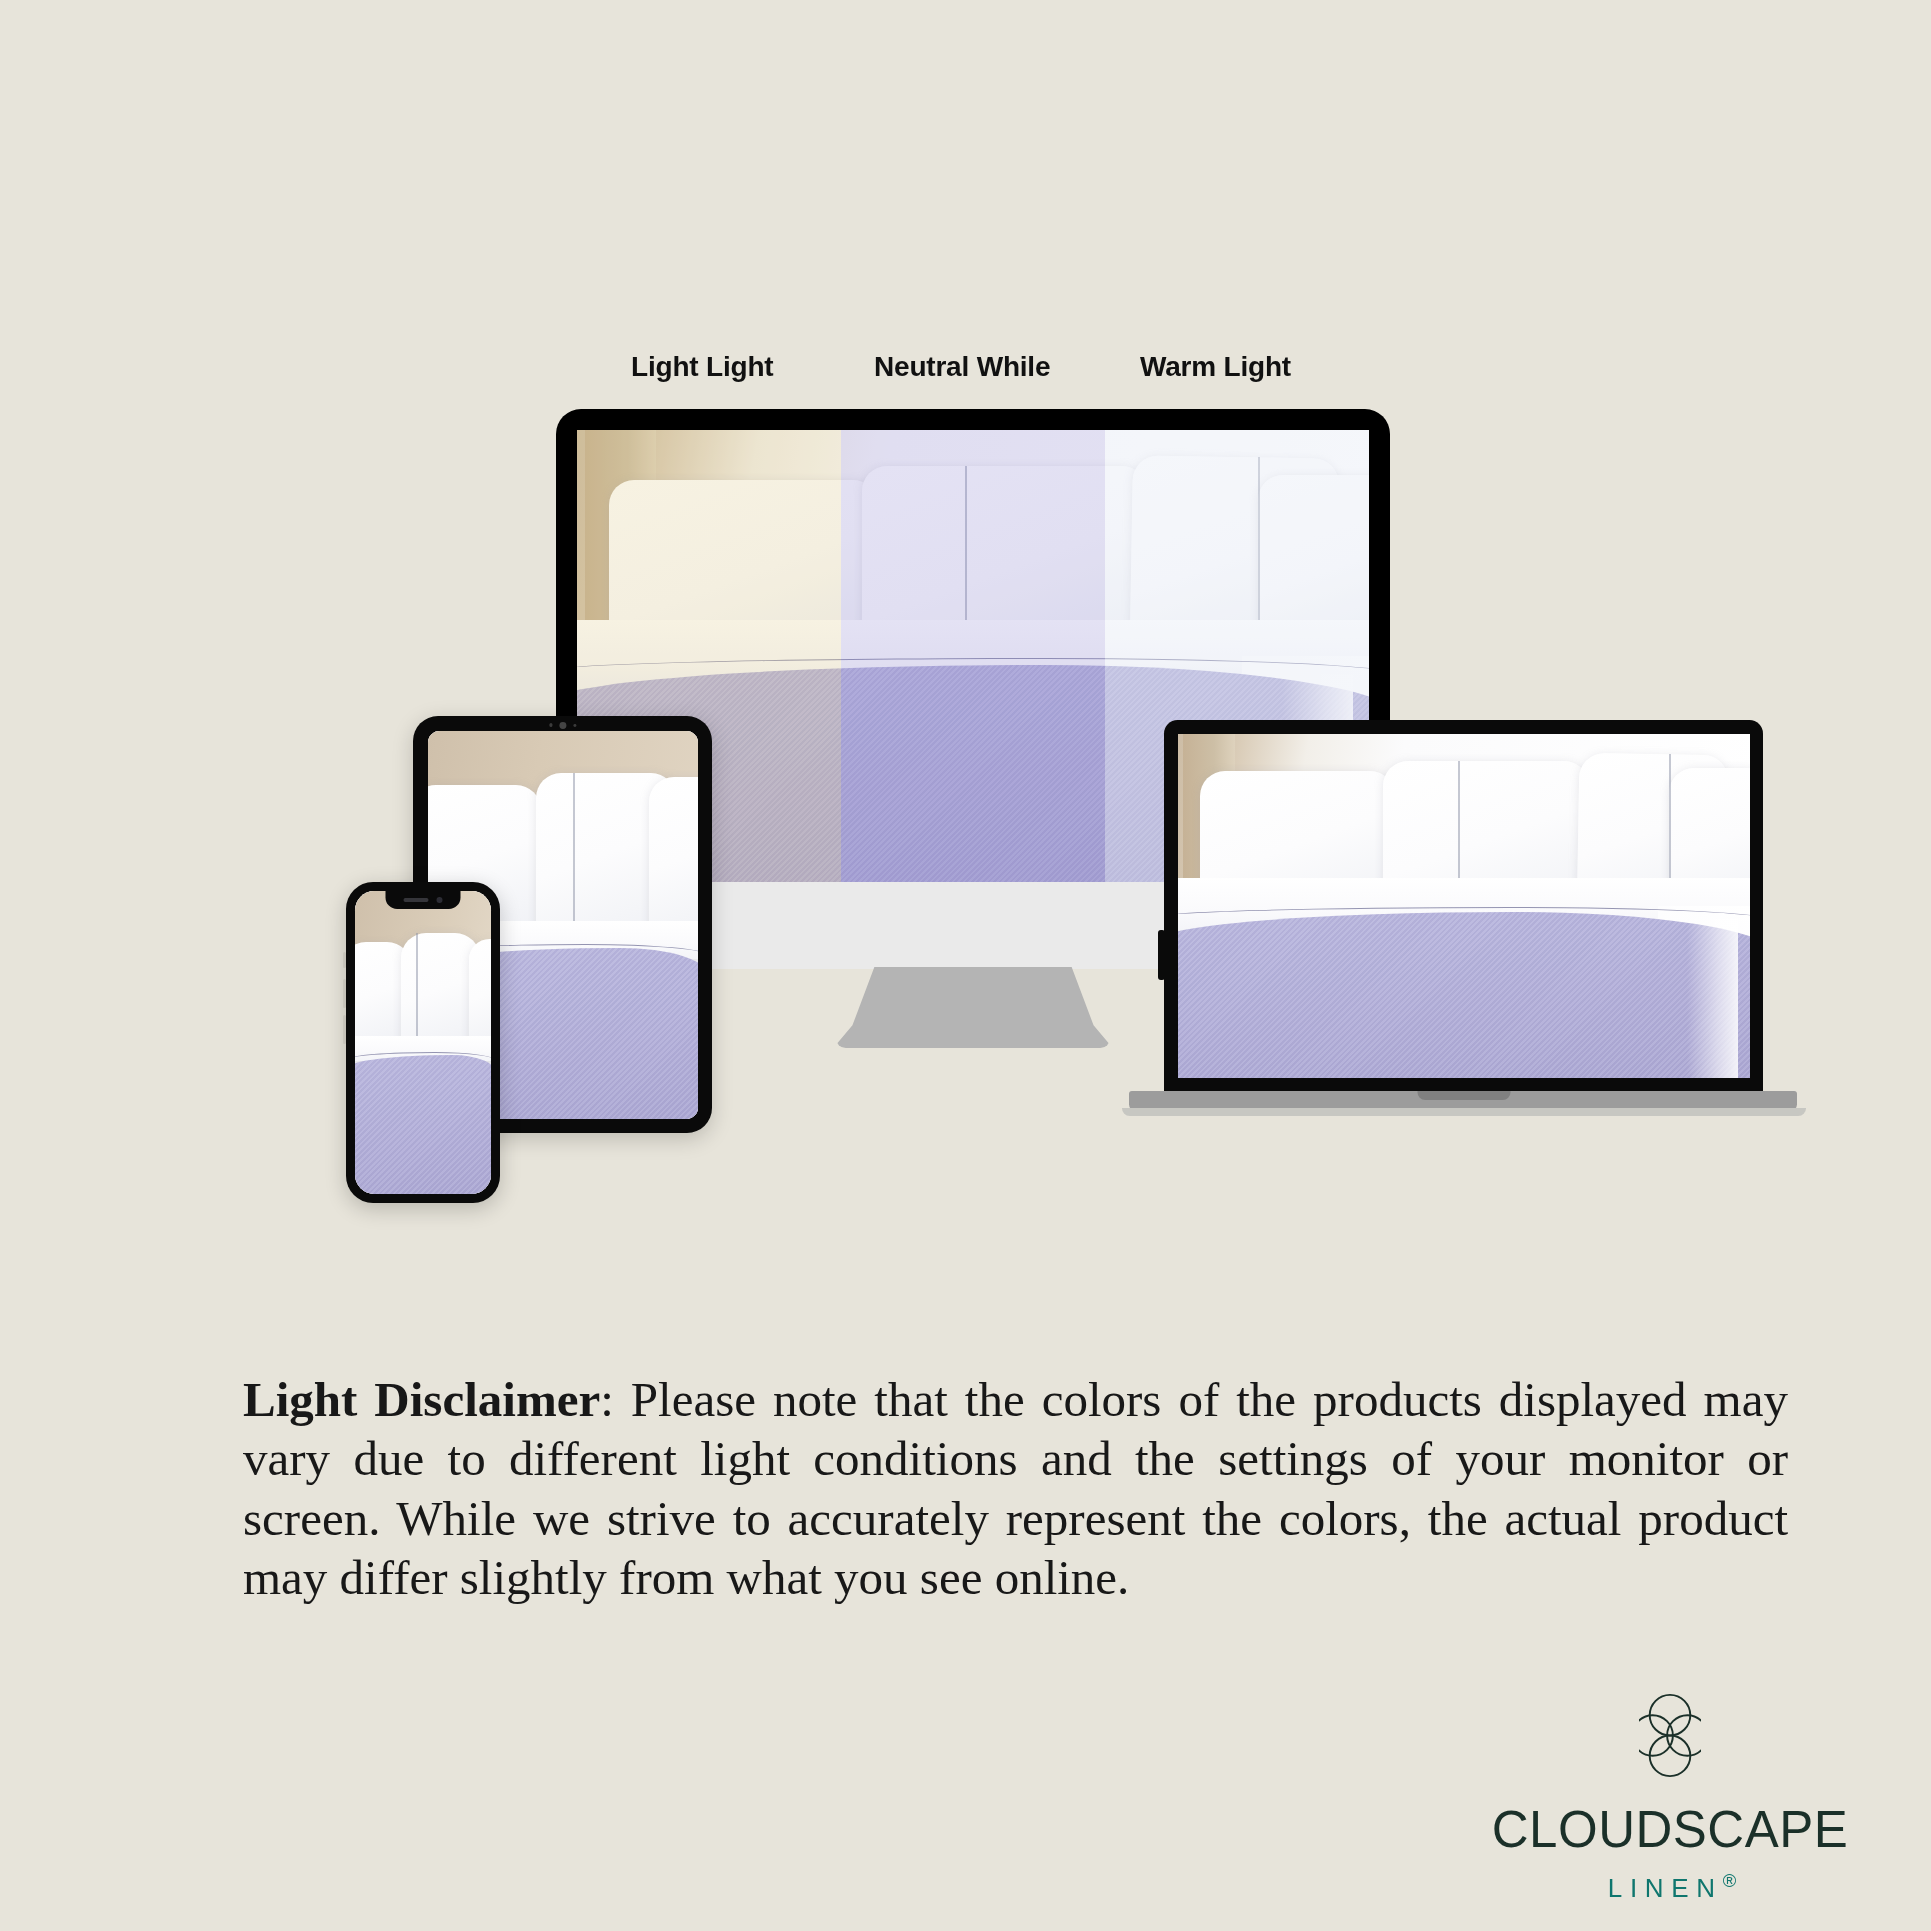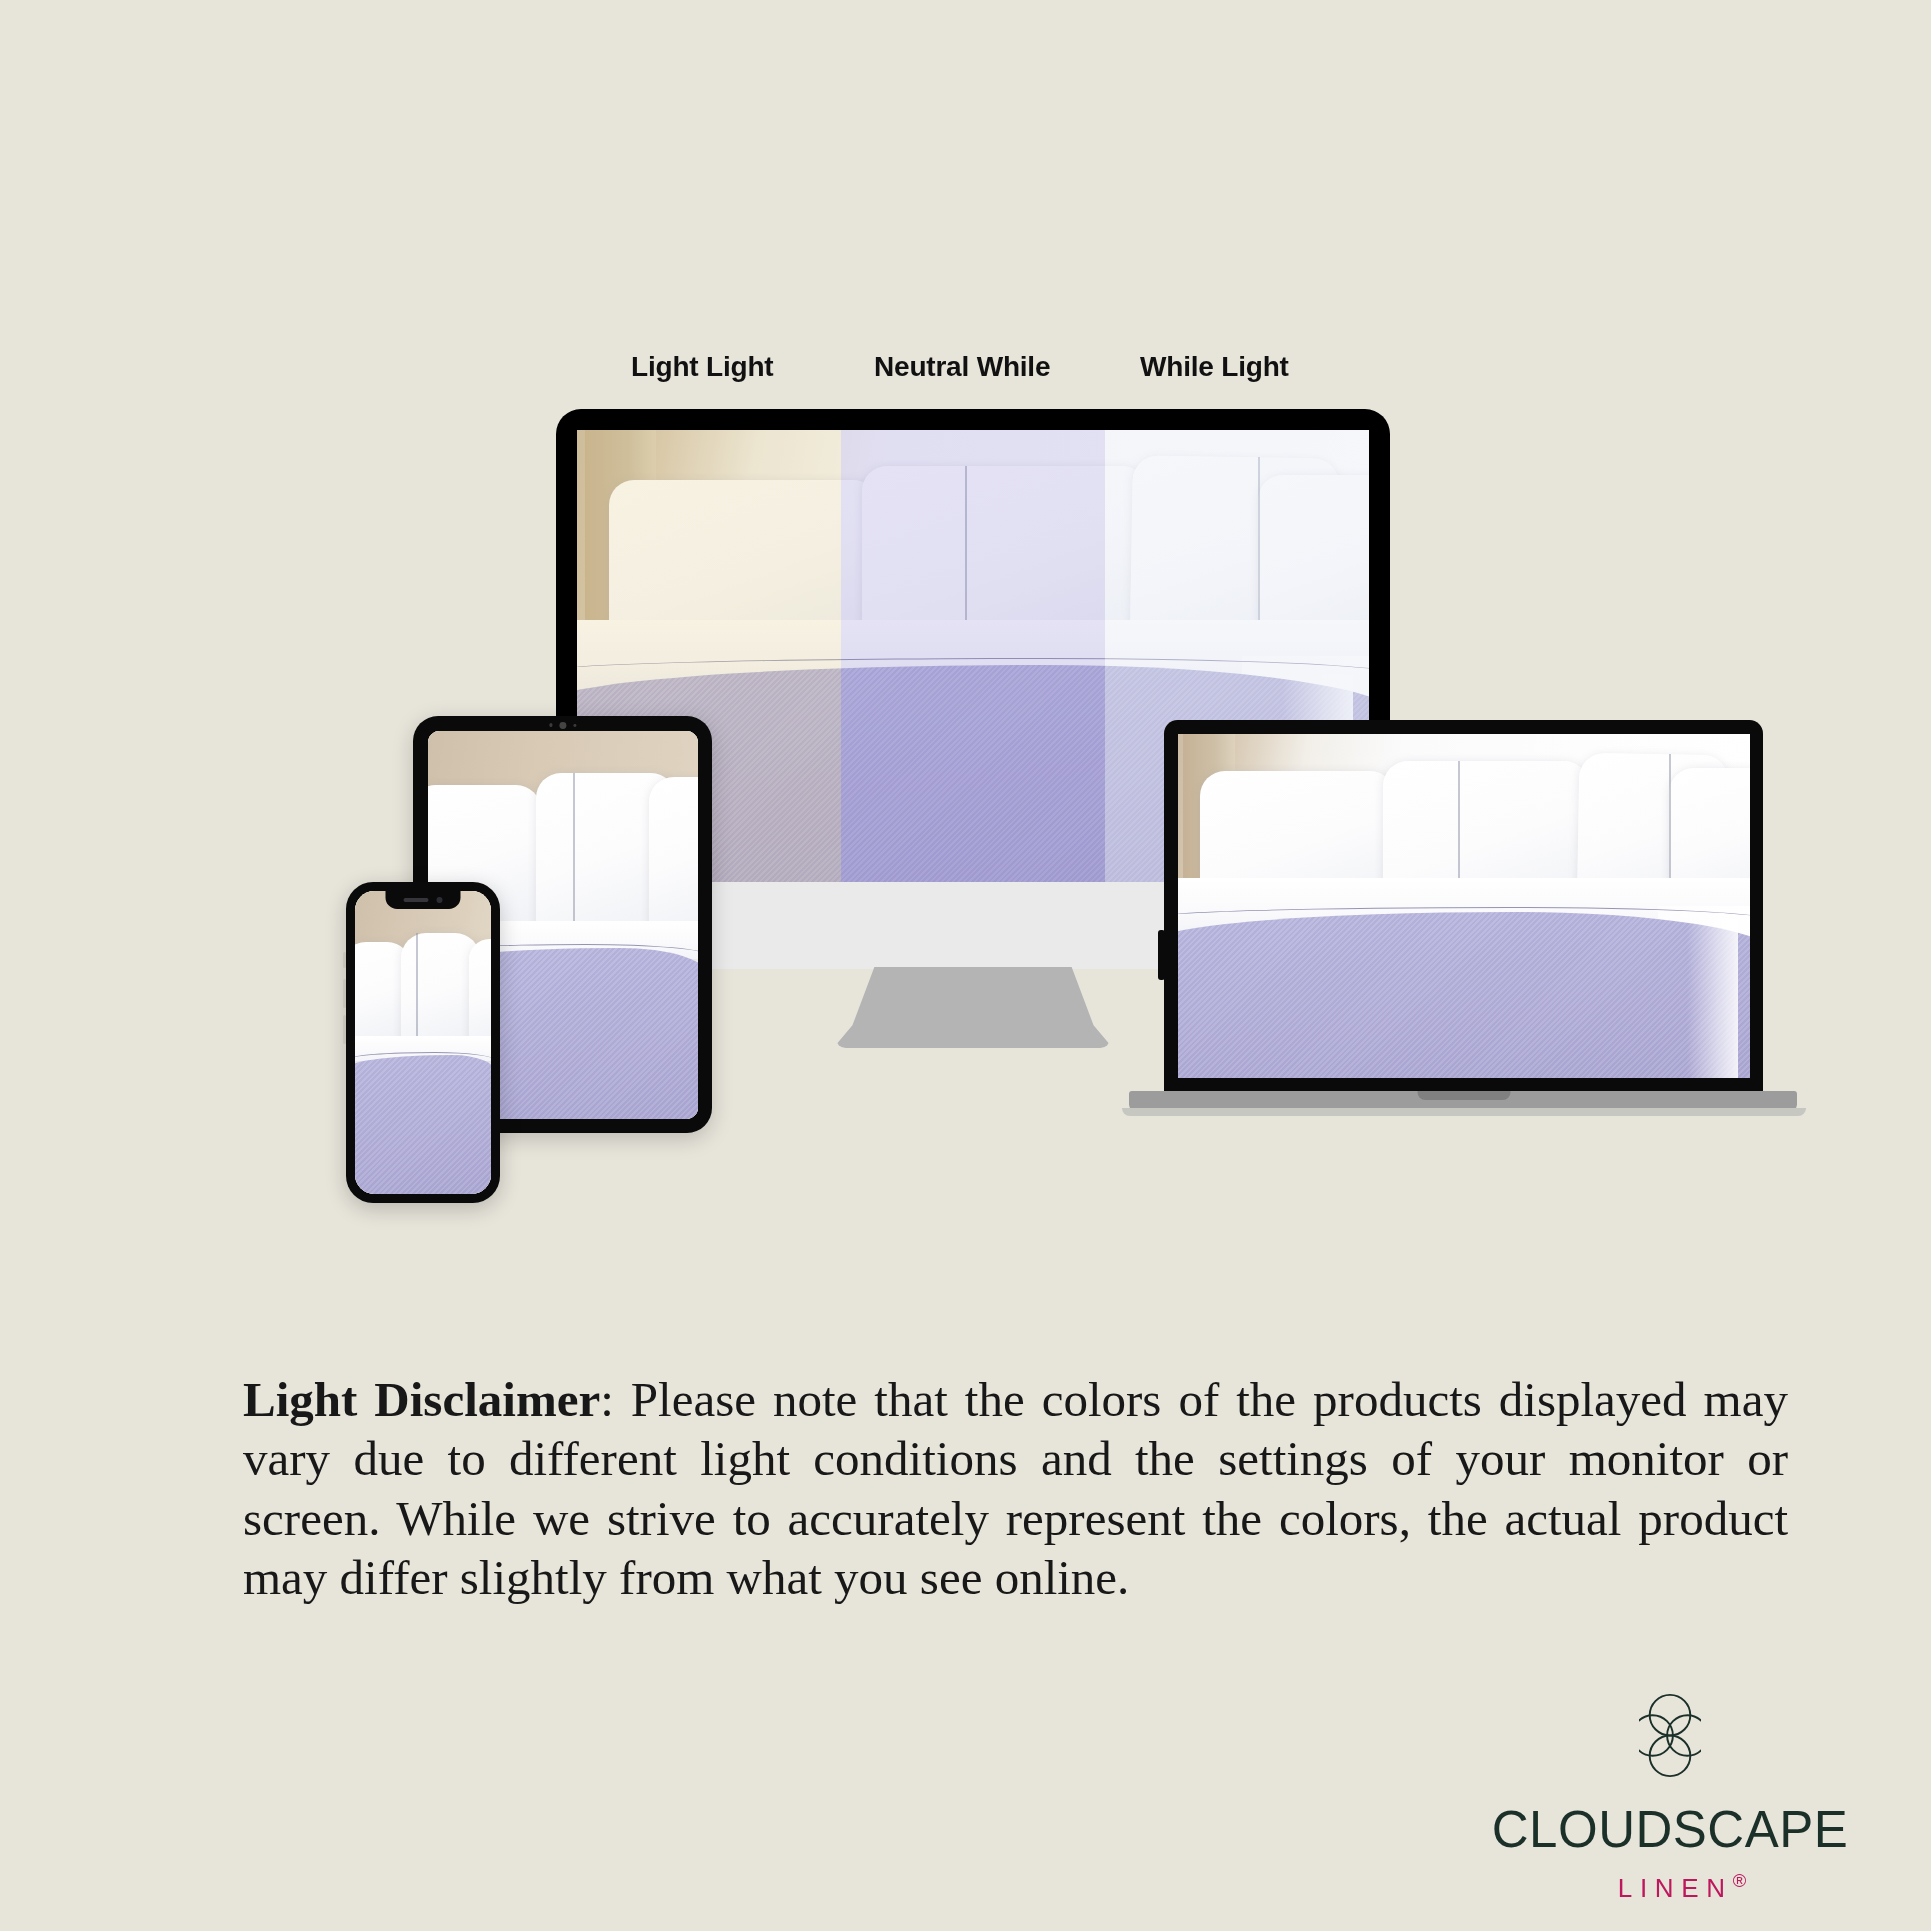--- a/index.html
+++ b/index.html
@@ -369,43 +369,43 @@
     text-align: center;
     font-family: "Liberation Sans", sans-serif;
     font-weight: normal;
     font-size: 51px;
     letter-spacing: 0.5px;
     color: #1b3029;
     white-space: nowrap;
   }
   .logo-sub {
     position: absolute;
-    left: 12px;
+    left: 2px;
     top: 178px;
     width: 386px;
     text-align: center;
     font-family: "Liberation Sans", sans-serif;
     font-size: 26px;
     letter-spacing: 7.7px;
-    color: #be185d;
+    color: #0f766e;
     white-space: nowrap;
   }
   .logo-sub .reg {
     font-size: 18.3px;
     vertical-align: super;
     letter-spacing: 0;
   }
 </style>
 </head>
 <body>
 
 <div class="light-labels">
   <span class="light-label warm">Light Light</span>
   <span class="light-label neutral">Neutral While</span>
-  <span class="light-label cool">While Light</span>
+  <span class="light-label cool">Warm Light</span>
 </div>
 
 <div class="device-stage">
 
   <div class="monitor">
     <div class="monitor-bezel">
       <div class="monitor-screen">
         <div class="photo">
           <div class="wall"></div>
           <div class="wall-door"></div>

